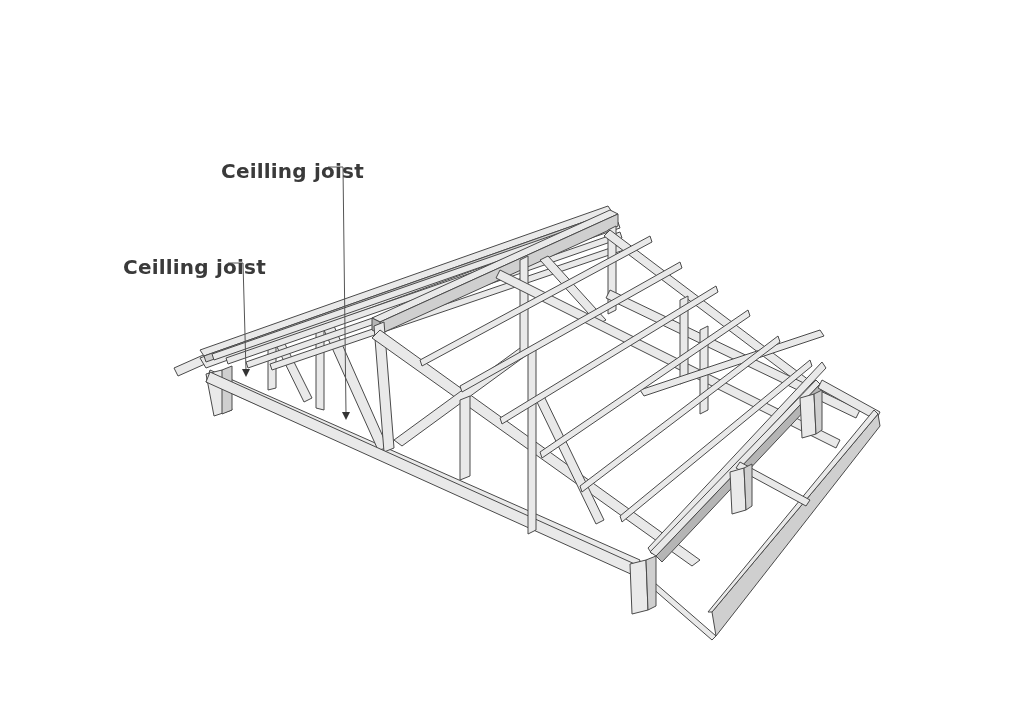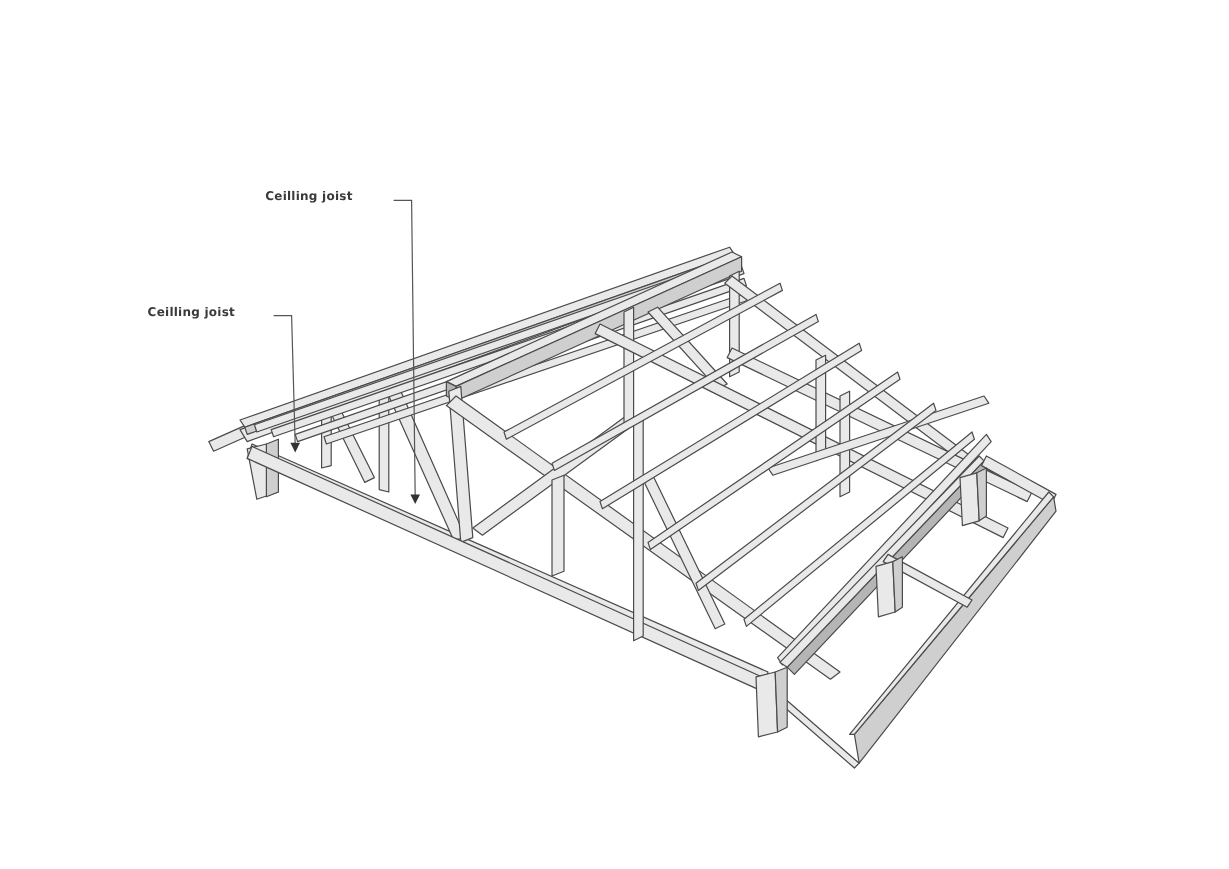--- a/index.html
+++ b/index.html
@@ -1,17 +1,17 @@
 <!DOCTYPE html>
 <html><head>
 <meta charset="utf-8">
 <style>
   html,body{margin:0;padding:0;background:#ffffff;}
   body{width:1024px;height:724px;position:relative;overflow:hidden;font-family:"DejaVu Sans",sans-serif;}
-  .label{position:absolute;font-family:"DejaVu Sans",sans-serif;font-weight:bold;font-size:10px;color:#3a3a3a;letter-spacing:0.2px;white-space:nowrap;text-align:center;}
+  .label{position:absolute;font-family:"DejaVu Sans",sans-serif;font-weight:bold;font-size:20px;color:#3a3a3a;letter-spacing:0.2px;white-space:nowrap;text-align:center;}
   svg.scene{position:absolute;left:0;top:0;}
   .m{fill:#e9e9e9;stroke:#4a4a4a;stroke-width:1;stroke-linejoin:round;}
   .ms{fill:#cfcfcf;stroke:#4a4a4a;stroke-width:1;stroke-linejoin:round;}
   .md{fill:#b5b5b5;stroke:#4a4a4a;stroke-width:1;stroke-linejoin:round;}
   .lead{fill:none;stroke:#555;stroke-width:1;}
 </style>
 </head>
 <body>
 
 <div>

